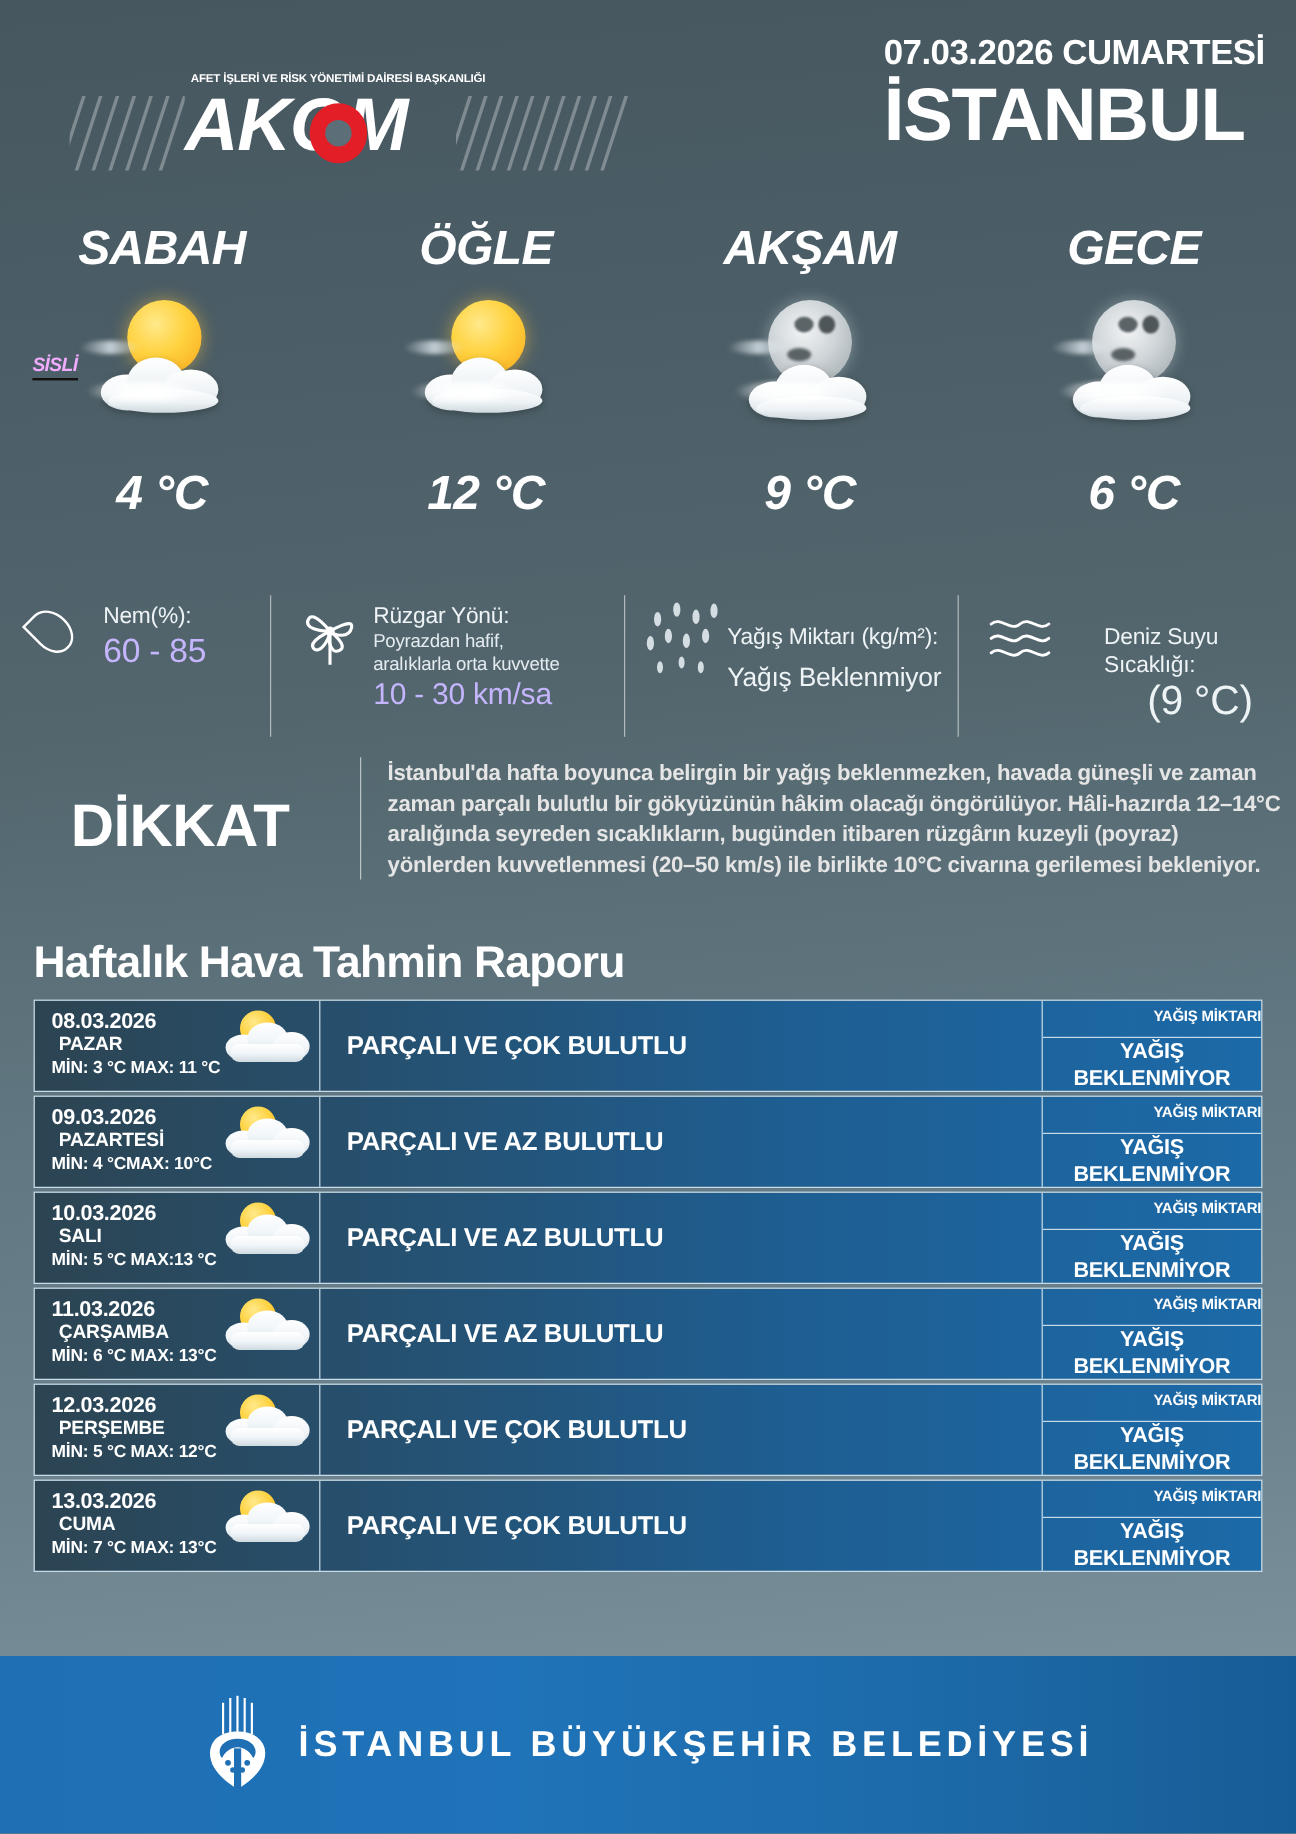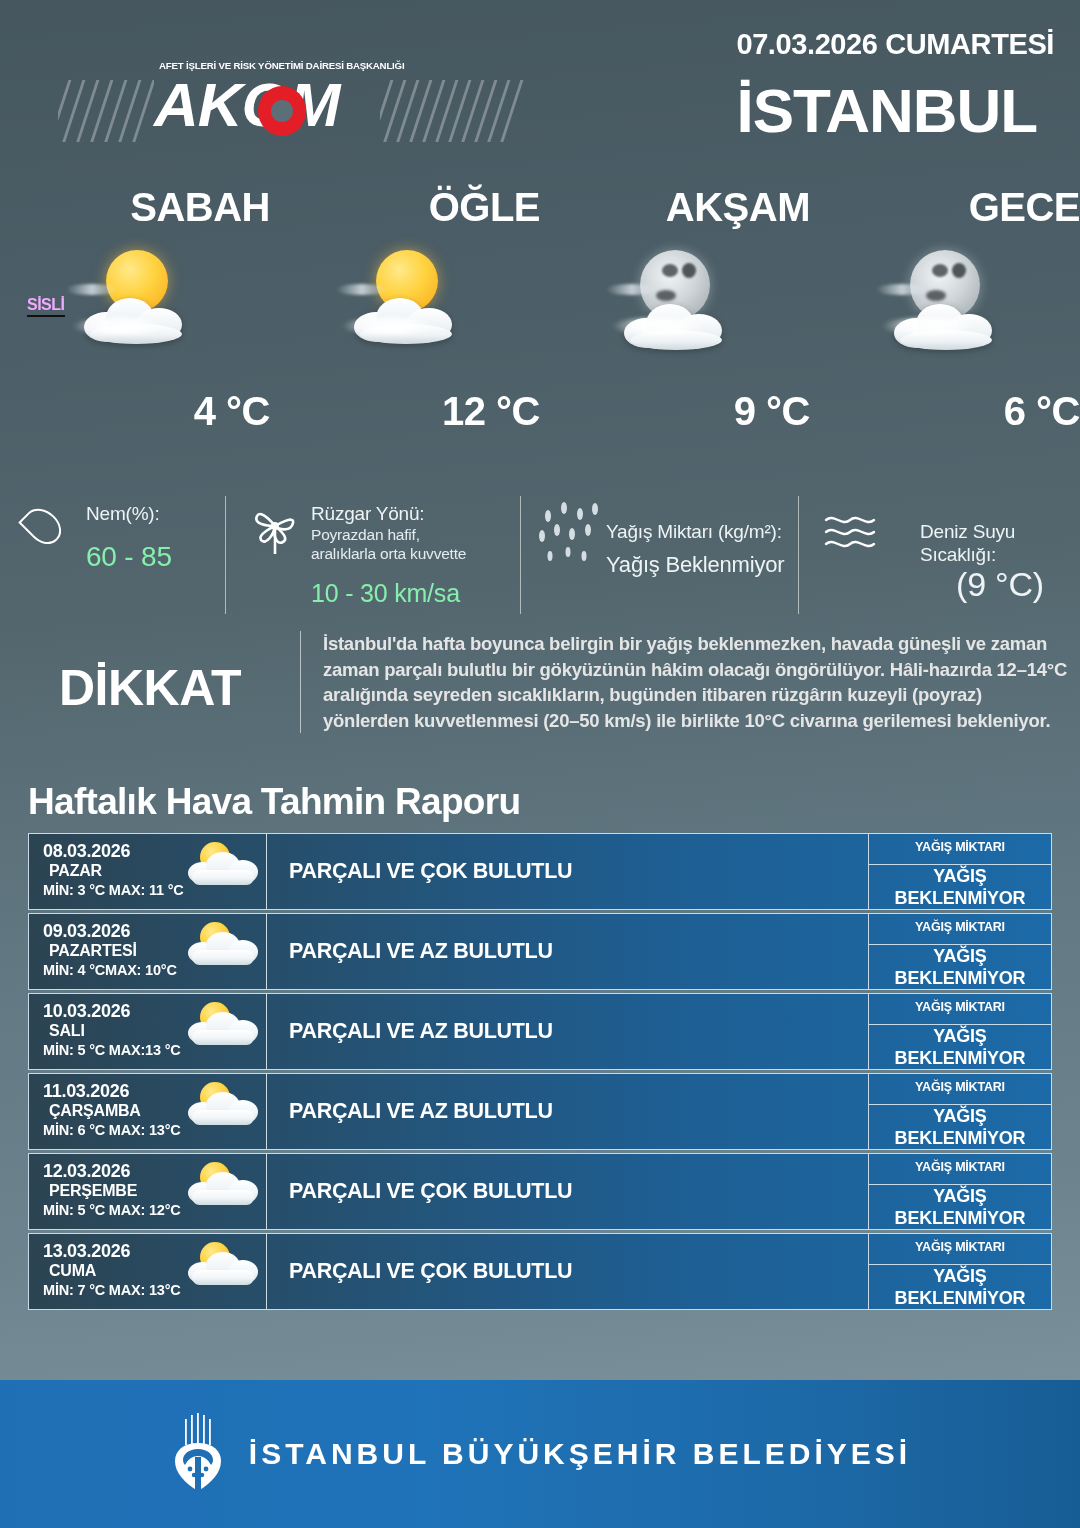--- a/index.html
+++ b/index.html
@@ -37,25 +37,25 @@
     position:absolute; left:200px; top:28px; width:48px; height:50px;
     border-radius:50%; background:#e41e26;
   }
   .akom-o-hole{
     position:absolute; left:213px; top:42px; width:22px; height:22px;
     border-radius:50%; background:#5c6f78;
   }
 
   .hdr-right{ position:absolute; right:26px; top:28px; text-align:left; }
   .hdr-date{ font-size:29px; font-weight:bold; letter-spacing:-0.4px; }
-  .hdr-city{ font-size:62px; font-weight:bold; letter-spacing:-1px; line-height:68px; margin-top:16px;}
+  .hdr-city{ font-size:62px; font-weight:bold; letter-spacing:-1px; line-height:68px; margin-top:2px;}
 
   
   .dayparts{ position:relative; height:305px; display:flex; }
-  .dp{ flex:1; text-align:right; position:relative; }
+  .dp{ flex:1; text-align:center; position:relative;font-style:italic; }
   .dp-label{ font-size:40px; font-weight:bold; letter-spacing:-0.5px; }
   .dp-icon{ height:135px; margin-top:14px; position:relative; }
   .dp-temp{ font-size:40px; font-weight:bold; letter-spacing:-0.5px; margin-top:10px;}
 
   .sisli-tag{
     position:absolute; left:50%; top:52px; transform:translateX(-108px);
     font-size:16px; font-weight:bold; color:#f0abfc;
     border-bottom:2.5px solid #111; letter-spacing:-0.5px; padding-bottom:1px;
     z-index:5;
   }
@@ -111,21 +111,21 @@
   .metric{ position:relative; display:flex; align-items:flex-start; padding-left:24px; }
   .m1{ width:225px; } .m2{ width:295px; } .m3{ width:278px; } .m4{ width:282px;gap:36px; }
   .m2::before,.m3::before,.m4::before{
     content:""; position:absolute; left:0; top:-6px; width:1px; height:118px;
     background:rgba(255,255,255,.55);
   }
   .m-ico{ width:54px; flex:none; position:relative; height:70px; }
   .m-txt{ padding-left:8px; }
   .m-lab{ font-size:19px; color:#eef3f5; letter-spacing:-0.2px; line-height:23px; }
   .m-sub{ font-size:15.5px; color:#e4ecef; letter-spacing:-0.2px; line-height:19px;}
-  .m-val{ font-size:28px; letter-spacing:-0.2px; margin-top:16px; color:#86efac;}
+  .m-val{ font-size:28px; letter-spacing:-0.2px; margin-top:2px; color:#c4b5fd;}
   .m-val-s{ font-size:22px; letter-spacing:-0.2px; color:#eef3f5; line-height:28px;}
 
   .drop{ position:absolute; left:4px; top:4px; width:30px; height:40px;
     border:2.5px solid #fff; border-radius:0 56% 50% 50%;
     transform:rotate(-45deg); }
   .pinw{ position:absolute; left:2px; top:2px; width:48px; height:52px; }
   .raini{ position:absolute; left:-6px; top:-2px; width:70px; height:80px; }
   .wavei{ position:absolute; left:2px; top:10px; width:52px; height:40px; }
 
   
@@ -159,21 +159,21 @@
   .d-name{ font-size:16px; font-weight:bold; letter-spacing:-0.2px; padding-left:6px; }
   .d-mm{ font-size:14.5px; font-weight:bold; letter-spacing:-0.2px; margin-top:2px; white-space:nowrap;}
 
   .c-cond{
     flex:1; display:flex; align-items:center; padding-left:22px;
     border-right:1.5px solid #c7dbe8;
     font-size:21.5px; font-weight:bold; letter-spacing:-0.3px;
   }
   .c-prec{ width:182px; flex:none; display:flex; flex-direction:column; }
   .p-head{
-    height:42px; line-height:26px; text-align:center;
+    height:42px; line-height:26px; text-align:right;
     font-size:12.5px; font-weight:bold; letter-spacing:-0.2px;
     border-bottom:1.5px solid #c7dbe8;
   }
   .p-val{
     flex:1; display:flex; align-items:center; justify-content:center; text-align:center;
     font-size:18px; font-weight:bold; line-height:22px; letter-spacing:-0.2px;
   }
 
   
   .tic{ position:absolute; right:4px; top:6px; width:76px; height:62px; }

